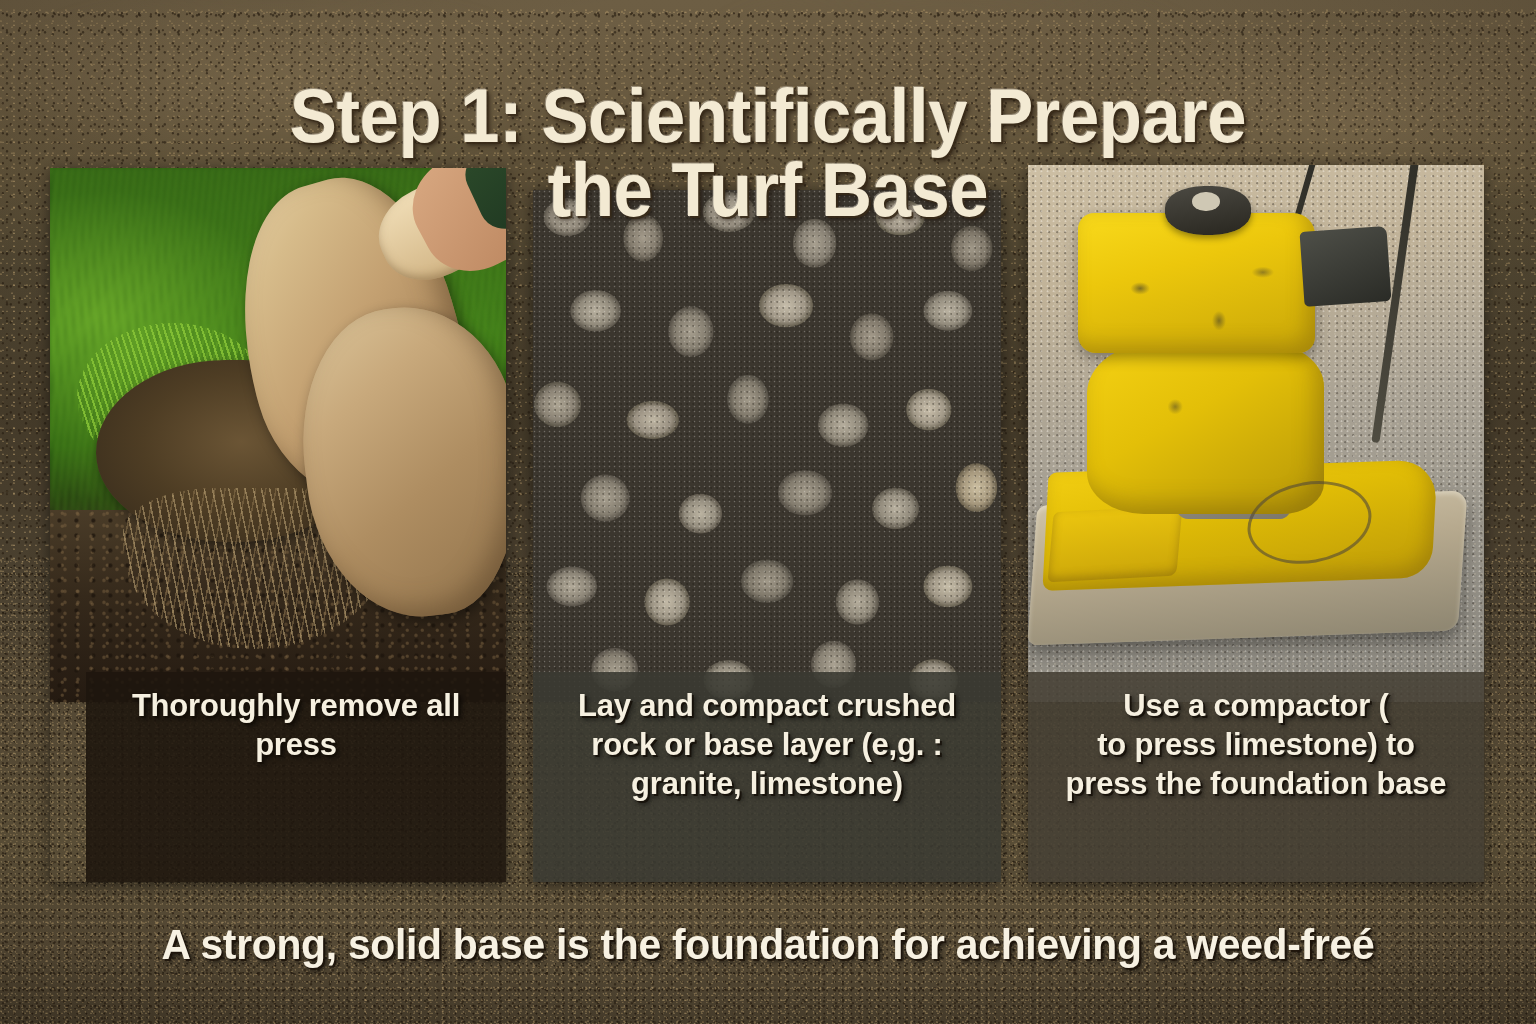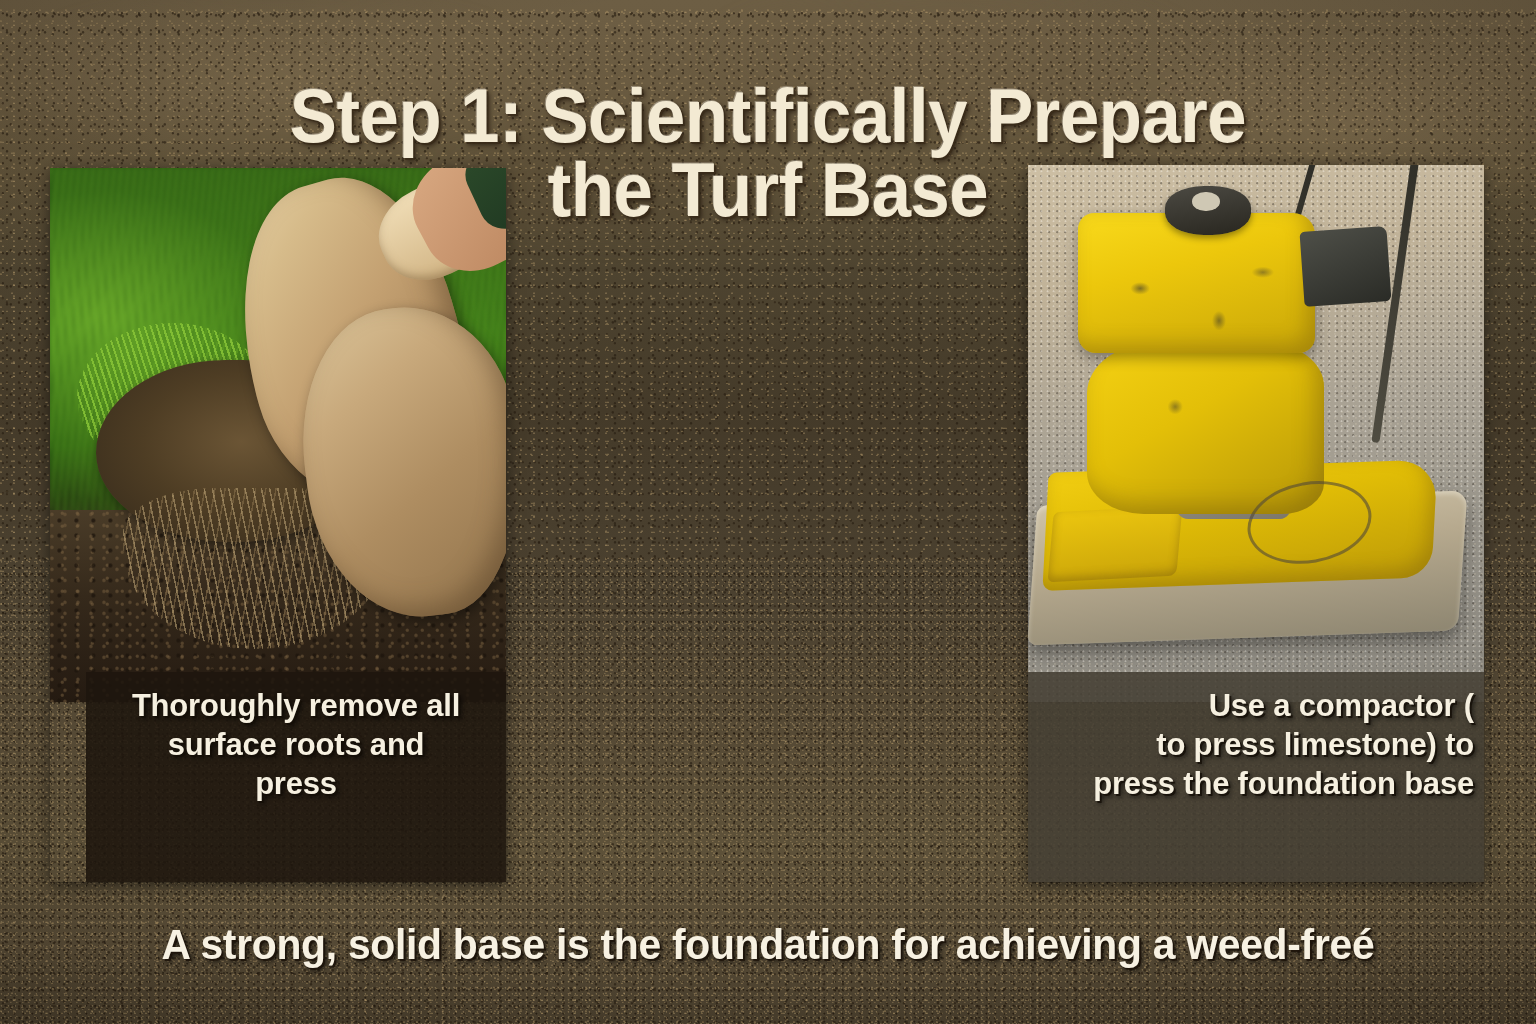--- a/index.html
+++ b/index.html
@@ -333,21 +333,21 @@
     text-align: center;
     color: #f6f0e0;
     font-size: 31px;
     font-weight: bold;
     line-height: 1.26;
     letter-spacing: -0.2px;
     text-shadow: 2px 2px 0 rgba(20,14,6,0.8), 3px 3px 5px rgba(0,0,0,0.65);
   }
   #panel-1 .caption { height: 180px; background: rgba(30,22,14,0.88); margin-left: 36px; }
   #panel-2 .caption { height: 180px; background: rgba(58,58,50,0.88); }
-  #panel-3 .caption { height: 180px; background: rgba(69,64,52,0.88); text-align: right; }
+  #panel-3 .caption { height: 180px; background: rgba(69,64,52,0.88); }
   .caption .line { display: block; white-space: nowrap; }
 
   
   .footer {
     position: absolute;
     left: 0; right: 0;
     top: 920px;
     z-index: 40;
     text-align: center;
     color: #f7f1e2;
@@ -386,25 +386,36 @@
       <div class="p1-clump"></div>
       <div class="p1-roots"></div>
       <div class="p1-glove-a"></div>
       <div class="p1-glove-b"></div>
       <div class="p1-cuff"></div>
       <div class="p1-arm"></div>
       <div class="p1-sleeve"></div>
     </div>
     <div class="caption">
       <span class="line">Thoroughly remove all</span>
-      <span class="line">surface roots and</span>
       <span class="line">press</span>
     </div>
   </div>
 
+  <div class="panel" id="panel-2">
+    <div class="photo">
+      <div class="p2-bg"></div>
+      <div class="p2-stones"></div>
+      <div class="p2-speckle"></div>
+    </div>
+    <div class="caption">
+      <span class="line">Lay and compact crushed</span>
+      <span class="line">rock or base layer (e,g. :</span>
+      <span class="line">granite, limestone)</span>
+    </div>
+  </div>
 
   <div class="panel" id="panel-3">
     <div class="photo">
       <div class="p3-bg"></div>
       <div class="p3-grit"></div>
       <div class="p3-handle-a"></div>
       <div class="p3-handle-b"></div>
       <div class="p3-base"></div>
       <div class="p3-plate"></div>
       <div class="p3-front-pad"></div>

